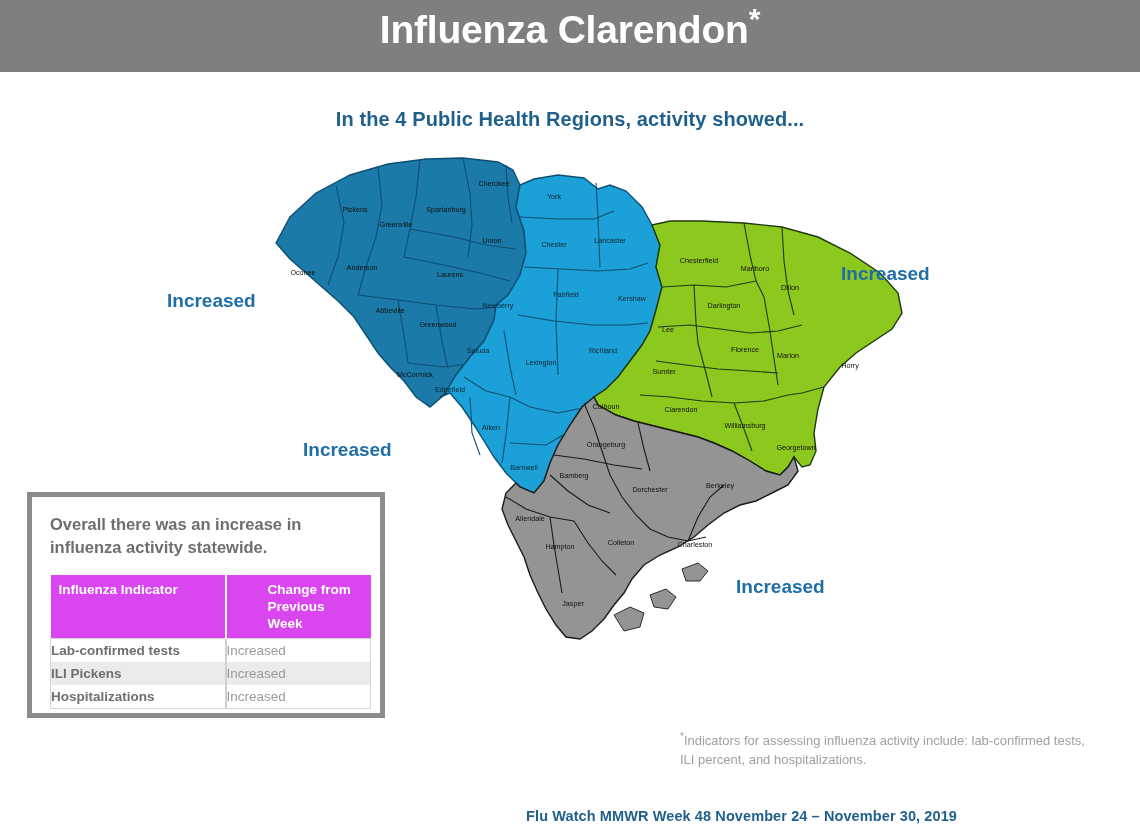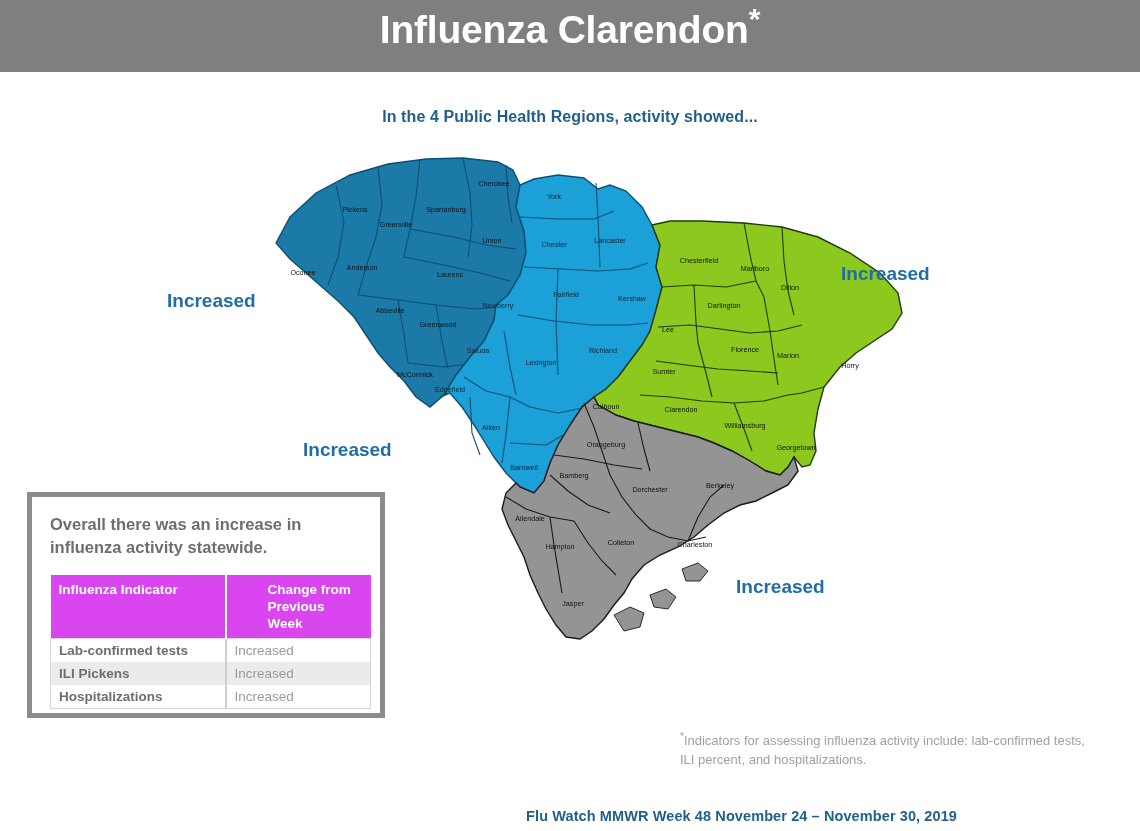--- a/index.html
+++ b/index.html
@@ -32,21 +32,21 @@
   }
   #page-title .ast { font-size: 30px; vertical-align: super; line-height: 0; }
 
   
   #subtitle {
     position: absolute;
     left: 0; top: 108px;
     width: 1140px;
     text-align: center;
     color: #1f5f8b;
-    font-size: 16px;
+    font-size: 20px;
     font-weight: bold;
     letter-spacing: 0.1px;
   }
 
   
   #map-wrap {
     position: absolute;
     left: 258px; top: 145px;
     width: 650px; height: 520px;
   }
@@ -103,21 +103,21 @@
     font-weight: bold;
     text-align: left;
     padding: 6px 8px;
     vertical-align: top;
     line-height: 17px;
     border-right: 2px solid #ffffff;
   }
   #indicator-table th:last-child { border-right: none; padding-left: 41px; }
   #indicator-table td {
     font-size: 13.5px;
-    padding: 2px 8px;
+    padding: 2px 0;
     line-height: 19px;
     border-right: 2px solid #cfcfcf;
   }
   #indicator-table td:last-child { border-right: none; }
   #indicator-table td.ind-name {
     color: #6e6e6e;
     font-weight: bold;
   }
   #indicator-table td.ind-change {
     color: #9a9a9a;

